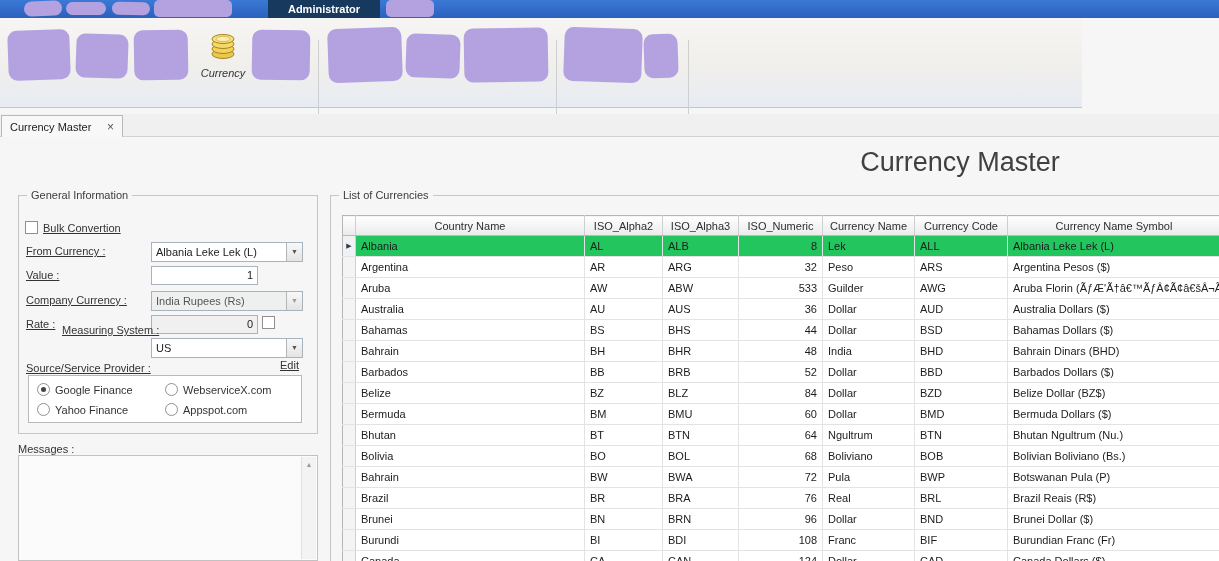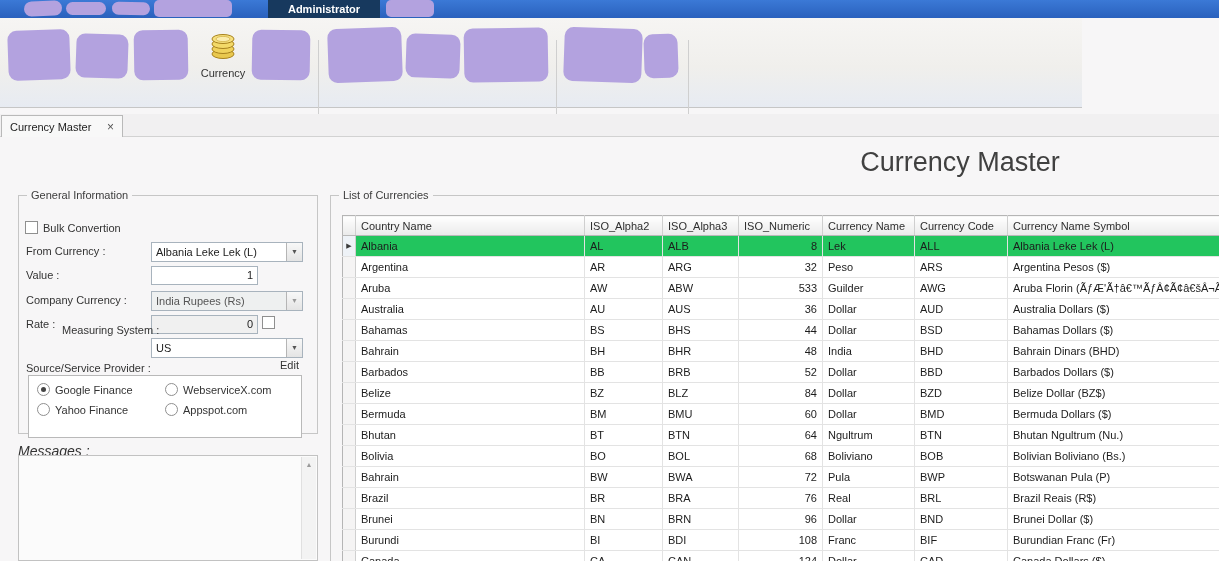--- a/index.html
+++ b/index.html
@@ -18,20 +18,21 @@
     position: absolute; left: 268px; top: 0; width: 112px; height: 18px;
     background: #17395e; color: #fff; font-size: 11px; font-weight: bold;
     text-align: center; line-height: 18px;
   }
   .blob { position: absolute; background: #b3a2df; border-radius: 9px; }
   
   .ribbon {
     position: absolute; left: 0; top: 18px; width: 1082px; height: 90px;
     background: linear-gradient(#f6f5f3 0%, #f0efec 55%, #e7ebf2 100%);
     border-bottom: 1px solid #c6c6c6;
+    font-style: italic;
   }
   .group-sep { position: absolute; width: 1px; top: 22px; height: 80px; background: #cfcfcf; }
   .group-caption {
     position: absolute; top: 96px; font-size: 11px; color: #5f5f5f; text-align: center;
   }
   .launcher {
     position: absolute; top: 96px; width: 11px; height: 11px;
     border: 1px solid #9b9b9b; background: #f4f4f4;
     font-size: 7px; line-height: 9px; text-align: center; color: #6a6a6a;
   }
@@ -55,21 +56,21 @@
   
   .page-title {
     position: absolute; left: 760px; top: 147px; width: 400px;
     text-align: center; font-size: 27px; color: #404040;
   }
   .groupbox { position: absolute; border: 1px solid #c6c6c6; }
   .groupbox > .cap {
     position: absolute; top: -7px; left: 8px; background: #f7f6f7;
     padding: 0 4px; font-size: 11px; color: #3c3c3c; white-space: nowrap;
   }
-  .row-label { position: absolute; left: 7px; font-size: 11px; color: #333; white-space: nowrap; }
+  .row-label { position: absolute; left: 7px; font-size: 11px; color: #333; white-space: nowrap; text-decoration: underline; }
   .combo {
     position: absolute; height: 20px; background: #fff; border: 1px solid #a8b3bd;
     font-size: 11px; color: #222; line-height: 18px; padding: 0 18px 0 4px;
     white-space: nowrap; overflow: hidden;
   }
   .combo .dd {
     position: absolute; right: 0; top: 0; width: 16px; height: 100%;
     border-left: 1px solid #b5b5b5; background: linear-gradient(#f8f8f8,#e4e4e4);
     font-size: 7px; color: #555; text-align: center; line-height: 18px;
   }
@@ -89,41 +90,41 @@
     border: 1px solid #8f8f8f; border-radius: 50%; background: #fff;
   }
   .radio.checked::after {
     content: ""; position: absolute; left: 3px; top: 3px; width: 5px; height: 5px;
     border-radius: 50%; background: #444;
   }
   .radio-box {
     position: absolute; background: #fff; border: 1px solid #b9b9b9;
   }
   .radio-label { position: absolute; font-size: 11px; color: #333; white-space: nowrap; }
-  .messages-label { position: absolute; font-size: 14px; color: #333; font-style: italic; }
+  .messages-label { position: absolute; font-size: 11px; color: #333; }
   .messages-box {
     position: absolute; background: #fbfbfb; border: 1px solid #c2c2c2;
   }
   .vscroll {
     position: absolute; right: 1px; top: 1px; bottom: 1px; width: 15px;
     background: #f3f3f3; border-left: 1px solid #e0e0e0;
   }
   .vscroll .up {
     height: 15px; font-size: 7px; color: #9a9a9a; text-align: center; line-height: 15px;
   }
   
   table.grid {
     position: absolute; left: 11px; top: 19px; width: 878px;
     border-collapse: collapse; table-layout: fixed;
     border: 1px solid #b5b5b5; background: #fff;
   }
   table.grid th {
     height: 20px; background: linear-gradient(#ffffff,#eaeaea);
     border-right: 1px solid #cfcfcf; border-bottom: 1px solid #b9b9b9;
-    font-weight: normal; font-size: 11px; color: #2e2e2e; text-align: left;
+    font-weight: normal; font-size: 11px; color: #2e2e2e; text-align: center;
     padding: 0 5px; white-space: nowrap; overflow: hidden;
   }
   table.grid td {
     height: 21px; border-right: 1px solid #e3e3e3; border-bottom: 1px solid #e3e3e3;
     font-size: 11px; color: #1c1c1c; padding: 0 5px;
     white-space: nowrap; overflow: hidden;
   }
   table.grid td.row-indicator {
     background: #f5f4f4; border-right: 1px solid #cfcfcf;
     padding: 0; text-align: center; font-size: 7px; color: #3a3a3a;
@@ -219,21 +220,21 @@
     <span class="row-label" style="left:261px;top:122px;margin-top:41px;">Edit</span>
 
     <span class="row-label" style="top:128px;padding-left:36px;">Measuring System :</span>
     <div class="combo" style="left:132px;top:142px;width:152px;">
       <span>US</span>
       <span class="dd">▼</span>
     </div>
 
     <span class="row-label" style="top:166px;">Source/Service Provider :</span>
 
-    <div class="radio-box" style="left:9px;top:179px;width:274px;height:63px;">
+    <div class="radio-box" style="left:9px;top:179px;width:274px;height:48px;">
       <span class="radio checked" style="left:8px;top:7px;"></span>
       <span class="radio-label" style="left:26px;top:8px;">Google Finance</span>
       <span class="radio" style="left:136px;top:7px;"></span>
       <span class="radio-label" style="left:154px;top:8px;">WebserviceX.com</span>
       <span class="radio" style="left:8px;top:27px;"></span>
       <span class="radio-label" style="left:26px;top:28px;">Yahoo Finance</span>
       <span class="radio" style="left:136px;top:27px;"></span>
       <span class="radio-label" style="left:154px;top:28px;">Appspot.com</span>
     </div>
   </div>

